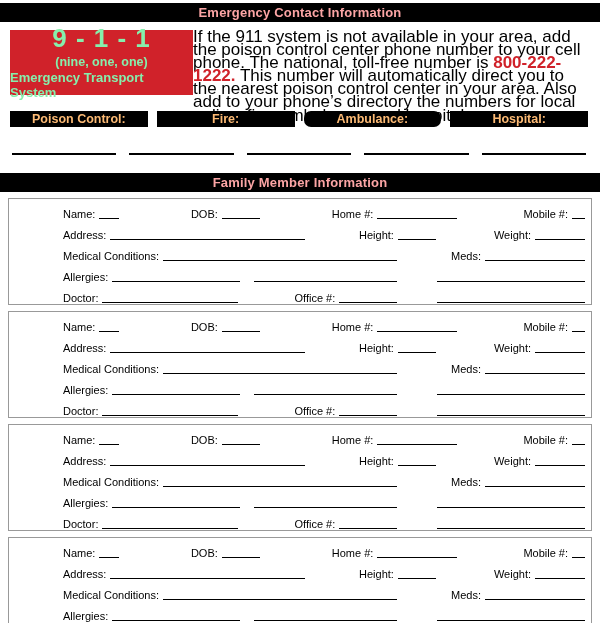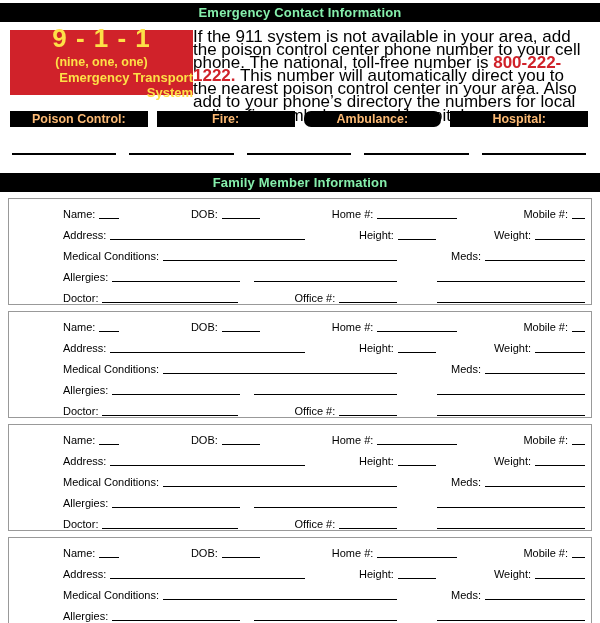--- a/index.html
+++ b/index.html
@@ -5,40 +5,40 @@
   * { margin: 0; padding: 0; box-sizing: border-box; }
   html, body { background: #fff; }
   body {
     width: 600px; height: 623px;
     overflow: hidden;
     font-family: "Liberation Sans", sans-serif;
     color: #000;
     padding-top: 3px;
   }
   .bar {
-    background: #000; color: #86efac;
+    background: #000; color: #fca5a5;
     font-weight: bold; font-size: 13px;
     text-align: center;
     height: 19px; line-height: 19px;
     letter-spacing: 0.2px;
   }
   .bar-family { margin-top: 18px; }
 
   .top-row {
     display: flex;
     margin: 8px 12px 0 10px;
     height: 65px;
   }
   .red-box {
     width: 183px; flex: 0 0 183px;
     background: #D0222A;
-    color: #fde047;
+    color: #86efac;
     display: flex; flex-direction: column;
     justify-content: center; align-items: center;
-    text-align: right;
+    text-align: left;
   }
   .red-box .big { font-size: 26px; font-weight: bold; line-height: 1.05; letter-spacing: 1px; }
   .red-box .sub { font-size: 12.5px; font-weight: bold; margin-top: 2px; }
   .red-box .cap { font-size: 13px; font-weight: bold; margin-top: 1px; }
 
   .para {
     flex: 1;
     font-size: 17px;
     line-height: 13.1px;
   }

